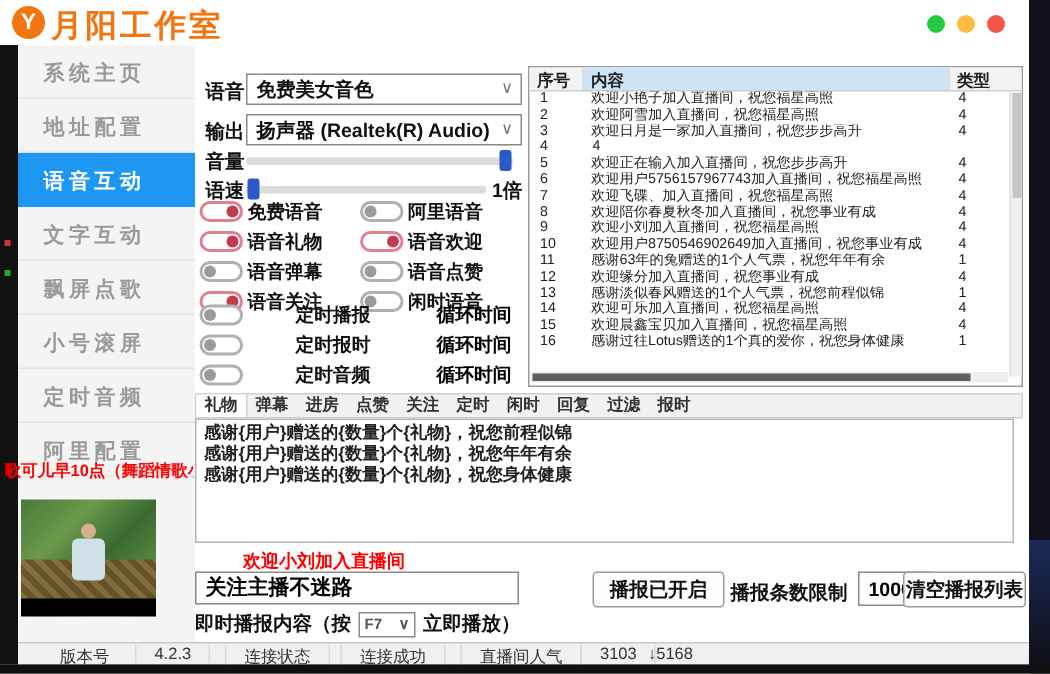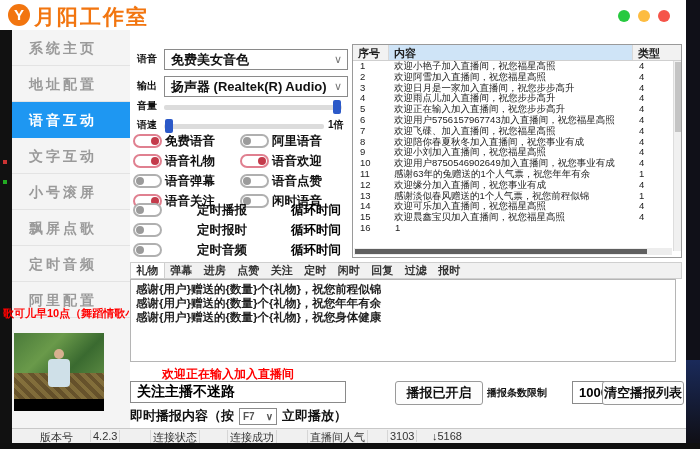--- a/index.html
+++ b/index.html
@@ -30,21 +30,21 @@
     color:#ff0000; white-space:nowrap; overflow:hidden; }
   .thumb { position:absolute; left:2px; top:303px; width:90px; height:78px; overflow:hidden;
     background:linear-gradient(135deg,#4a7a3a 0%,#6a9a4a 30%,#3a6a30 55%,#5b8a42 80%,#2e5a28 100%); }
   .thumb .fence { position:absolute; left:0; bottom:12px; width:90px; height:26px;
     background:repeating-linear-gradient(45deg,#8a6a3a 0 4px,#6a4a28 4px 8px); opacity:.85; }
   .thumb .head { position:absolute; left:40px; top:16px; width:10px; height:10px; border-radius:50%; background:#d8b090; }
   .thumb .bodyfig { position:absolute; left:34px; top:26px; width:22px; height:28px; border-radius:4px; background:#cfe0e8; }
   .thumb .bar { position:absolute; left:0; bottom:0; width:90px; height:12px; background:#000; }
 
   
-  .lbl { position:absolute; font-size:10px; font-weight:bold; color:#111; }
+  .lbl { position:absolute; font-size:13px; font-weight:bold; color:#111; }
   .select { position:absolute; height:21px; background:#fff; border:1px solid #8a8a8a; font-size:13px; font-weight:bold;
     color:#111; line-height:19px; padding-left:6px; }
   .select .chev { position:absolute; right:5px; top:0; color:#777; font-size:11px; font-weight:normal; }
   .slider { position:absolute; height:5px; background:#dcdcdc; border-radius:2px; }
   .shandle { position:absolute; top:-5px; width:8px; height:14px; background:#2b59c8; border-radius:2px; }
 
   .toggles { position:absolute; left:133px; top:131px; width:215px; display:grid;
     grid-template-columns:107px 108px; grid-auto-rows:20px; }
   .trow { display:flex; align-items:center; cursor:pointer; }
   .pill { position:relative; width:29px; height:14px; border-radius:8px; border:2px solid #b0b0b0; background:#fff; flex:0 0 auto; }
@@ -95,21 +95,21 @@
   .btn-clear { left:602px; top:381px; width:82px; left:602px; }
   .hotrow { position:absolute; left:130px; top:407px; height:18px; font-size:13px; font-weight:bold; color:#111;
     display:flex; align-items:center; }
   .hotsel { width:38px; height:17px; border:1px solid #8a8a8a; background:#fff; font-size:10px; color:#555;
     margin:0 5px; display:flex; justify-content:space-between; align-items:center; padding:0 3px; cursor:pointer; }
 
   
   .statusbar { position:absolute; left:12px; top:428px; width:674px; height:17px; background:#f0f0f0;
     border-top:1px solid #c8c8c8; font-size:11px; color:#333; }
   .st { position:absolute; top:1px; white-space:nowrap; }
-  .stcell { border-left:1px solid #d6d6d6; border-right:1px solid #d6d6d6; padding:0 2px; }
+  .stcell { border-left:1px solid #d6d6d6; border-right:1px solid #d6d6d6; padding:0 12px; }
   .st-version-lbl { left:28px; } .st-version { left:78px; } .st-conn-lbl { left:138px; }
   .st-conn-val { left:215px; } .st-pop-lbl { left:295px; } .st-pop { left:375px; } .st-down { left:420px; }
 
   .strip-right { position:absolute; left:686px; top:0; width:14px; height:449px; background:#101018; }
   .strip-right .glow { position:absolute; left:0; top:360px; width:14px; height:80px;
     background:linear-gradient(180deg,#1a2a5a,#101018); }
   .strip-bottom { position:absolute; left:0; top:443px; width:700px; height:6px; background:#101010; }
 </style>
 </head>
 <body>
@@ -143,25 +143,25 @@
 
           <div class="side-item active">
             <span>语音互动</span>
           </div>
 
           <div class="side-item">
             <span>文字互动</span>
           </div>
 
           <div class="side-item">
+            <span>飘屏点歌</span>
+          </div>
+
+          <div class="side-item">
             <span>小号滚屏</span>
-          </div>
-
-          <div class="side-item">
-            <span>飘屏点歌</span>
           </div>
 
           <div class="side-item">
             <span>定时音频</span>
           </div>
 
           <div class="side-item">
             <span>阿里配置</span>
           </div>
         </div>
@@ -310,21 +310,20 @@
           </div>
 
           <div class="trow2">
             <div class="td c0">3</div>
             <div class="td c1">欢迎日月是一家加入直播间，祝您步步高升</div>
             <div class="td c2">4</div>
           </div>
 
           <div class="trow2">
             <div class="td c0">4</div>
-            <div class="td c1">欢迎雨点儿加入直播间，祝您步步高升</div>
             <div class="td c2">4</div>
           </div>
 
           <div class="trow2">
             <div class="td c0">5</div>
             <div class="td c1">欢迎正在输入加入直播间，祝您步步高升</div>
             <div class="td c2">4</div>
           </div>
 
           <div class="trow2">
@@ -382,20 +381,21 @@
           </div>
 
           <div class="trow2">
             <div class="td c0">15</div>
             <div class="td c1">欢迎晨鑫宝贝加入直播间，祝您福星高照</div>
             <div class="td c2">4</div>
           </div>
 
           <div class="trow2">
             <div class="td c0">16</div>
+            <div class="td c1">感谢过往Lotus赠送的1个真的爱你，祝您身体健康</div>
             <div class="td c2">1</div>
           </div>
         </div>
       <div class="vscroll">
           <div class="vthumb"></div>
         </div>
       <div class="hscroll">
           <div class="hthumb"></div>
         </div>
     </div>
@@ -444,21 +444,21 @@
       </div>
 
     <div class="editor">
 
         <div class="eline">感谢{用户}赠送的{数量}个{礼物}，祝您前程似锦</div>
 
         <div class="eline">感谢{用户}赠送的{数量}个{礼物}，祝您年年有余</div>
 
         <div class="eline">感谢{用户}赠送的{数量}个{礼物}，祝您身体健康</div>
       </div>
-    <div class="hint">欢迎正在输入加入直播间</div>
+    <div class="hint">欢迎小刘加入直播间</div>
 
     <input class="input instant" value="关注主播不迷路" style="">
     <div class="btn btn-broadcast">播报已开启</div>
     <div class="lbl limit-lbl" style="left:487px; top:386px;">播报条数限制</div>
     <input class="input limit-in" value="1000" style="">
     <div class="btn btn-clear">清空播报列表</div>
 
     <div class="hotrow">
       <span>即时播报内容（按</span>
       <span class="hotsel">

